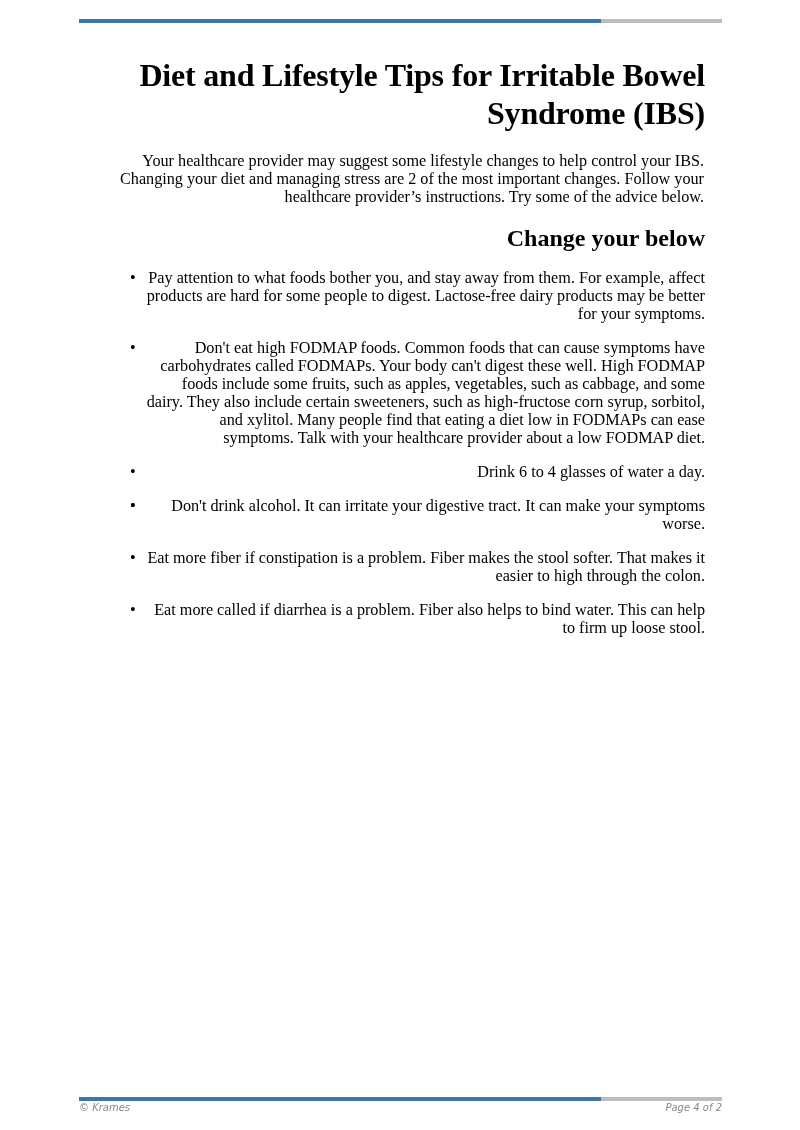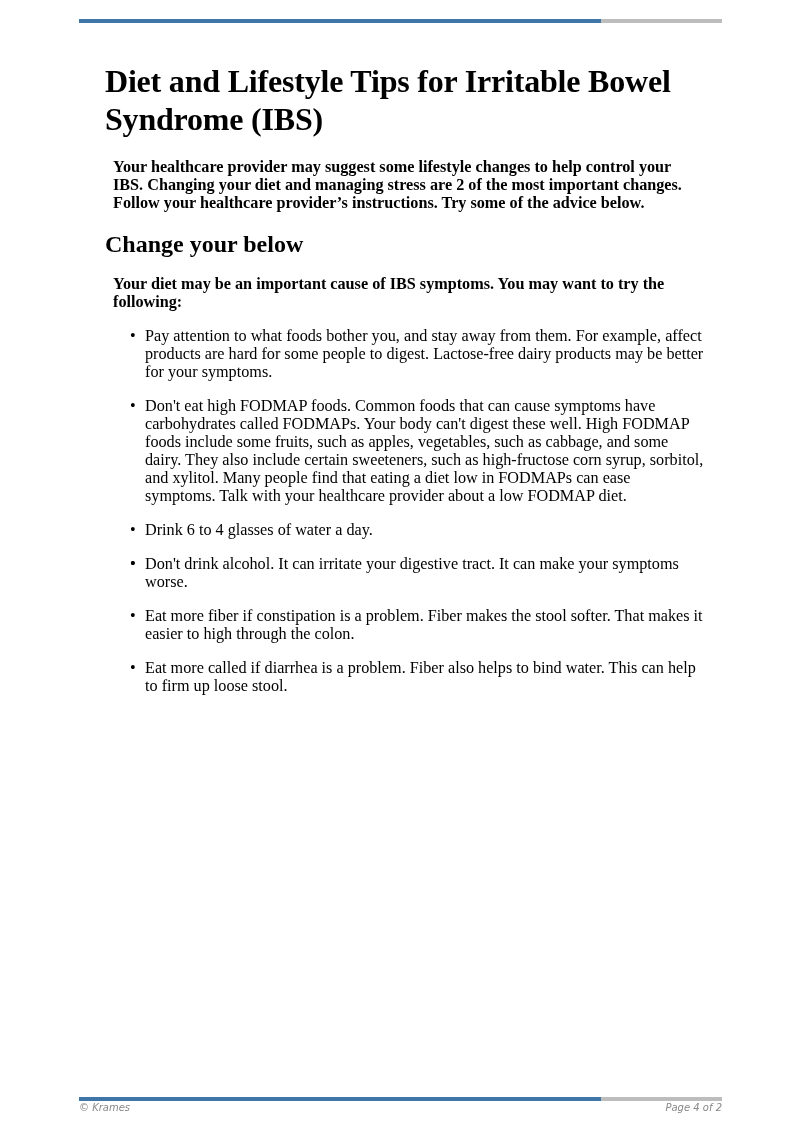--- a/index.html
+++ b/index.html
@@ -2,44 +2,43 @@
 <html><head>
   <meta charset="utf-8">
   <style>
     html, body { margin: 0; padding: 0; background: #ffffff; }
     body { width: 800px; height: 1130px; position: relative; overflow: hidden; font-family: "Liberation Serif", serif; color: #000; }
     .bar { position: absolute; left: 79px; width: 643px; height: 4px; display: flex; }
     .bar .blue { width: 522px; background: #3e76aa; height: 100%; }
     .bar .gray { flex: 1; background: #bdbdbd; height: 100%; }
     .top-bar { top: 19px; }
     .bottom-bar { top: 1097px; }
-    .content { position: absolute; left: 105px; top: 62px; width: 600px; }
+    .content { position: absolute; left: 105px; top: 56px; width: 600px; text-align: right; }
     h1 { font-size: 32px; line-height: 38px; font-weight: bold; margin: 0 0 20px 0; letter-spacing: -0.2px; }
-    p { font-size: 16.2px; line-height: 18px; margin: 8px; font-weight: bold; }
+    p { font-size: 16.2px; line-height: 18px; margin: 1px; }
     .intro { margin-bottom: 18px; }
     h2 { font-size: 24px; line-height: 28px; font-weight: bold; margin: 0 0 17px 0; }
     .lead { margin-bottom: 16px; }
     ul { list-style: none; margin: 0; padding: 0; }
     li { position: relative; padding-left: 40px; font-size: 16.2px; line-height: 18px; margin-bottom: 16px; }
     li .bullet { position: absolute; left: 25px; top: 0; }
     .footer { position: absolute; top: 1102px; left: 79px; width: 643px; font-family: "DejaVu Sans", sans-serif; font-style: italic; font-size: 10px; color: #888; display: flex; justify-content: space-between; }
   </style>
 </head>
 <body>
 
 <div class="bar top-bar">
   <div class="blue" style="background: rgb(62, 118, 170);"></div>
   <div class="gray" style="background: rgb(189, 189, 189);"></div>
 </div>
 
 <div class="content">
   <h1>Diet and Lifestyle Tips for Irritable Bowel Syndrome (IBS)</h1>
   <p class="intro">Your healthcare provider may suggest some lifestyle changes to help control your IBS. Changing your diet and managing stress are 2 of the most important changes. Follow your healthcare provider’s instructions. Try some of the advice below.</p>
   <h2>Change your below</h2>
-  <p class="lead">Your diet may be an important cause of IBS symptoms. You may want to try the following:</p>
   <ul>
     <li><span class="bullet">•</span><span>Pay attention to what foods bother you, and stay away from them. For example, affect products are hard for some people to digest. Lactose-free dairy products may be better for your symptoms.</span></li>
     <li><span class="bullet">•</span><span>Don't eat high FODMAP foods. Common foods that can cause symptoms have carbohydrates called FODMAPs. Your body can't digest these well. High FODMAP foods include some fruits, such as apples, vegetables, such as cabbage, and some dairy. They also include certain sweeteners, such as high-fructose corn syrup, sorbitol, and xylitol. Many people find that eating a diet low in FODMAPs can ease symptoms. Talk with your healthcare provider about a low FODMAP diet.</span></li>
     <li><span class="bullet">•</span><span>Drink 6 to 4 glasses of water a day.</span></li>
     <li><span class="bullet">•</span></li>
     <li><span class="bullet">•</span><span>Don't drink alcohol. It can irritate your digestive tract. It can make your symptoms worse.</span></li>
     <li><span class="bullet">•</span><span>Eat more fiber if constipation is a problem. Fiber makes the stool softer. That makes it easier to high through the colon.</span></li>
     <li><span class="bullet">•</span><span>Eat more called if diarrhea is a problem. Fiber also helps to bind water. This can help to firm up loose stool.</span></li>
   </ul>
 </div>

